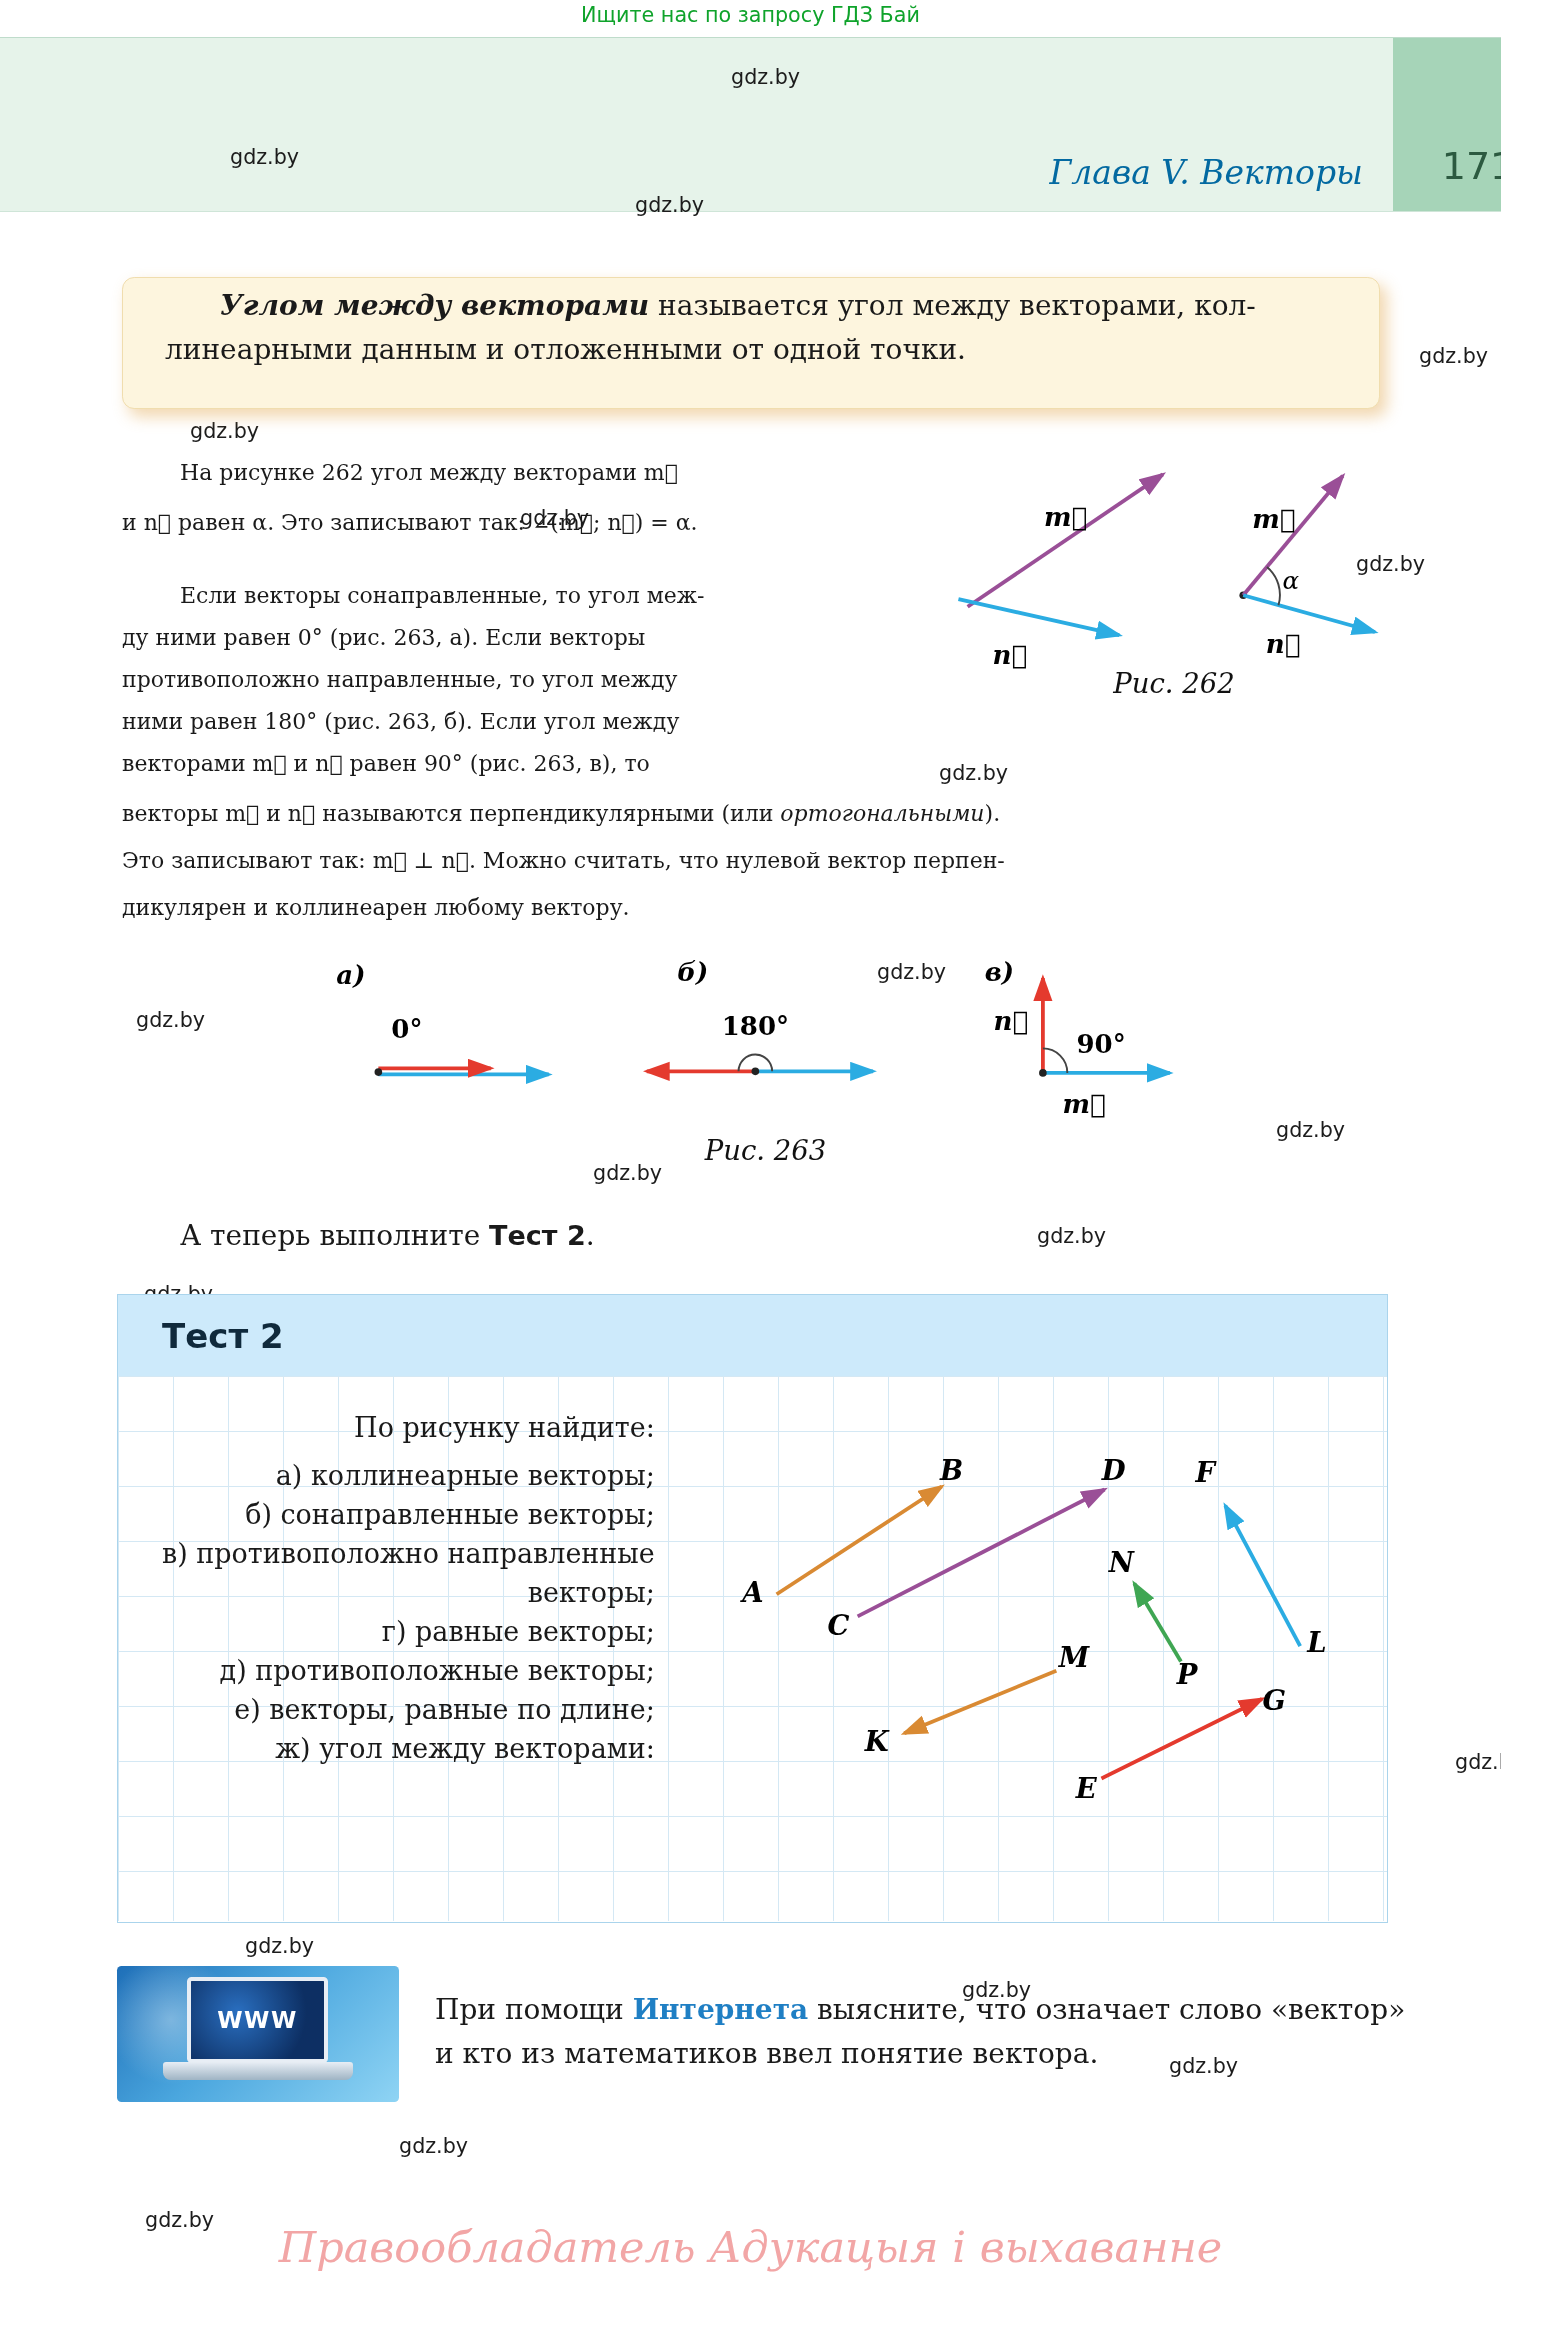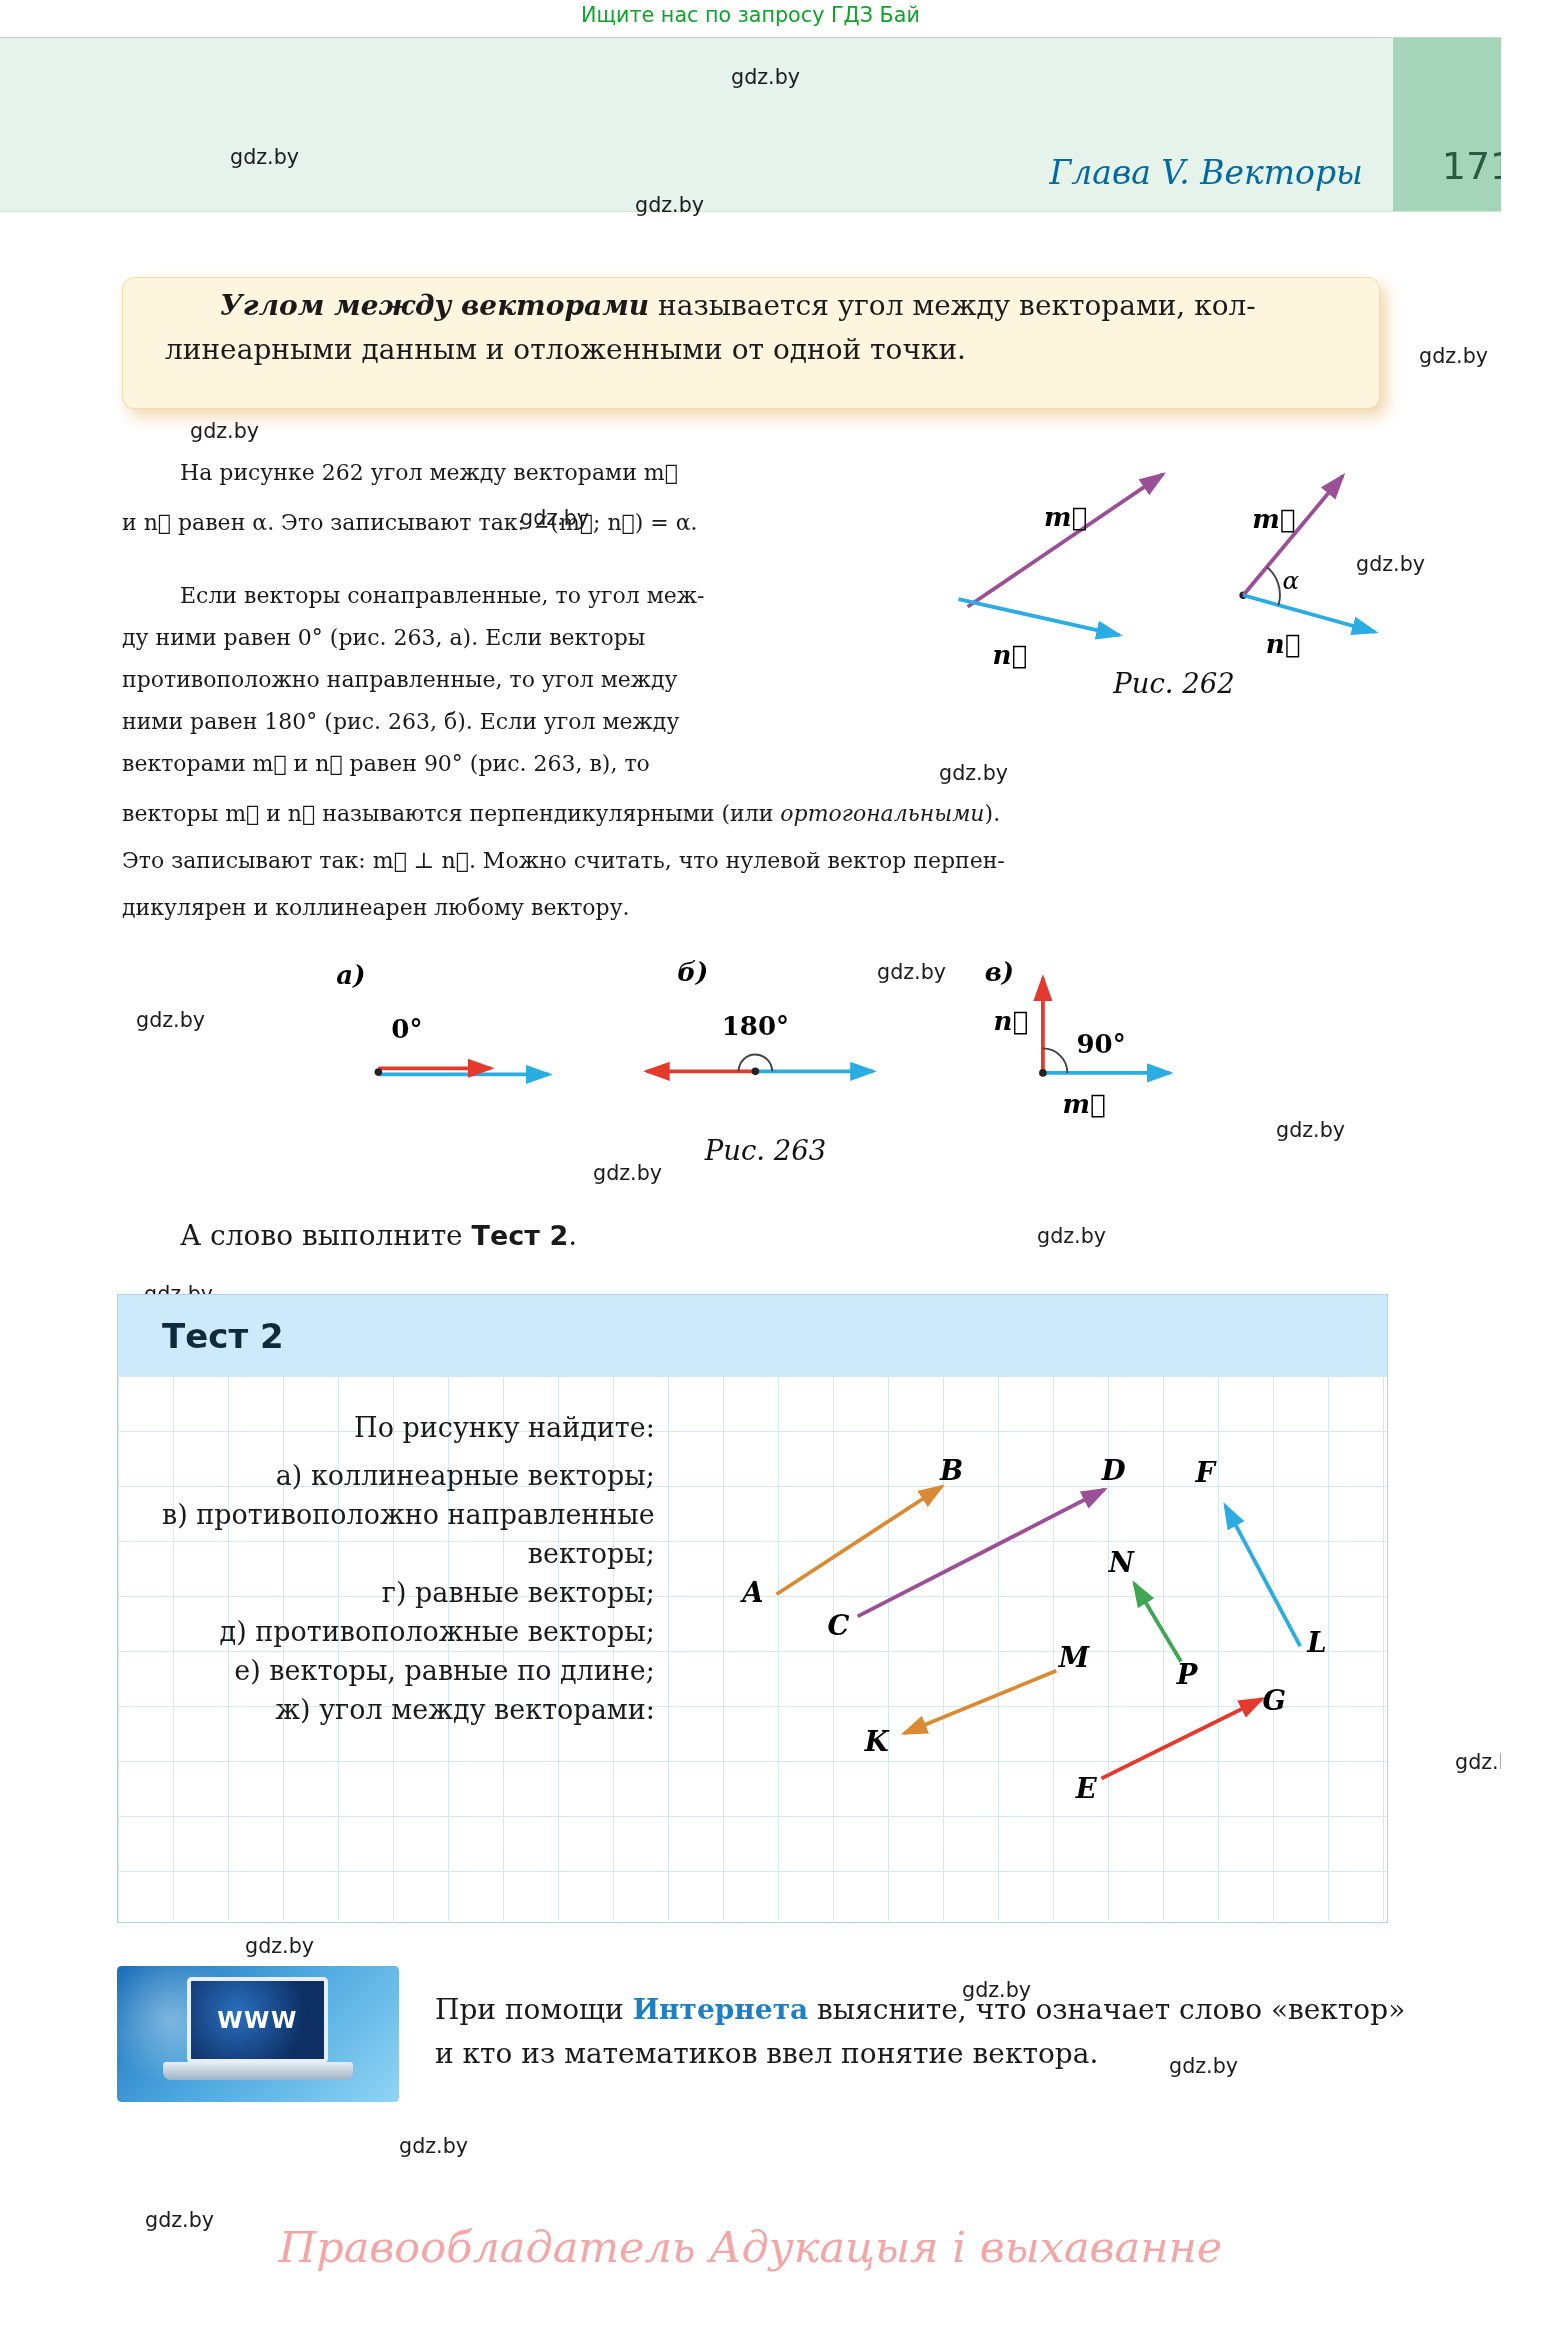--- a/index.html
+++ b/index.html
@@ -255,31 +255,32 @@
     <line x1="1114" y1="158" x2="1280" y2="158" stroke="#2bace2" stroke-width="5" marker-end="url(#ah-c)"></line>
     <path d="M 1114,126 A 32 32 0 0 1 1146,158" fill="none" stroke="#444" stroke-width="2.5"></path>
     <circle cx="1114" cy="158" r="5" fill="#222"></circle>
     <text x="1072" y="102" font-size="34" font-style="italic" font-weight="bold" text-anchor="middle">n⃗</text>
     <text x="1158" y="132" font-size="34" font-weight="bold">90°</text>
     <text x="1168" y="210" font-size="34" font-style="italic" font-weight="bold" text-anchor="middle">m⃗</text>
   </svg>
   <div class="figcap" style="left:643px;top:1134px;width:245px;">Рис. 263</div>
 
   <div class="prompt">
-    <span>А слово выполните </span><b>Тест 2</b><span>.</span>
+    <span>А теперь выполните </span><b>Тест 2</b><span>.</span>
   </div>
 
   <div class="testbox">
     <div class="testhead">
       <span>Тест 2</span>
     </div>
     <div class="testbody">
       <div class="testcol">
         <div>По рисунку найдите:</div>
         <div class="gap">а) коллинеарные векторы;</div>
+        <div>б) сонаправленные векторы;</div>
         <div>в) противоположно направленные</div>
         <div>векторы;</div>
         <div>г) равные векторы;</div>
         <div>д) противоположные векторы;</div>
         <div>е) векторы, равные по длине;</div>
         <div>ж) угол между векторами:</div>
       </div>
 
       <svg class="figsvg" style="left:497px;top:31px;position:absolute;" width="765" height="428" viewBox="0 0 1000 560">
         <g transform="translate(0,40)">

